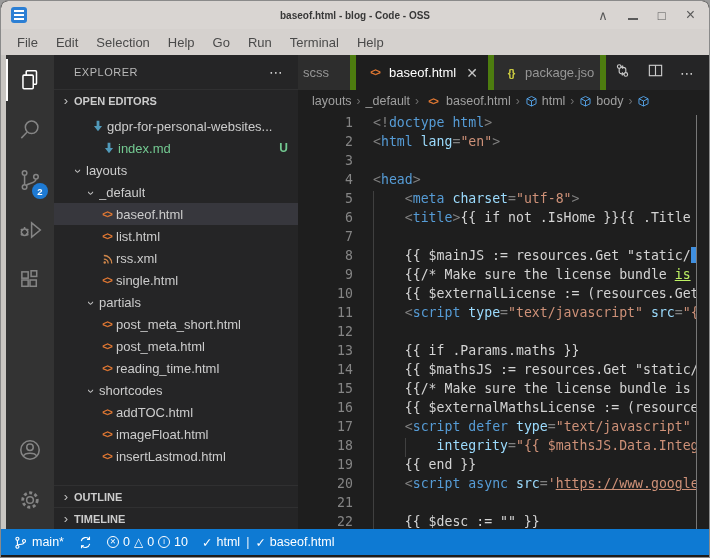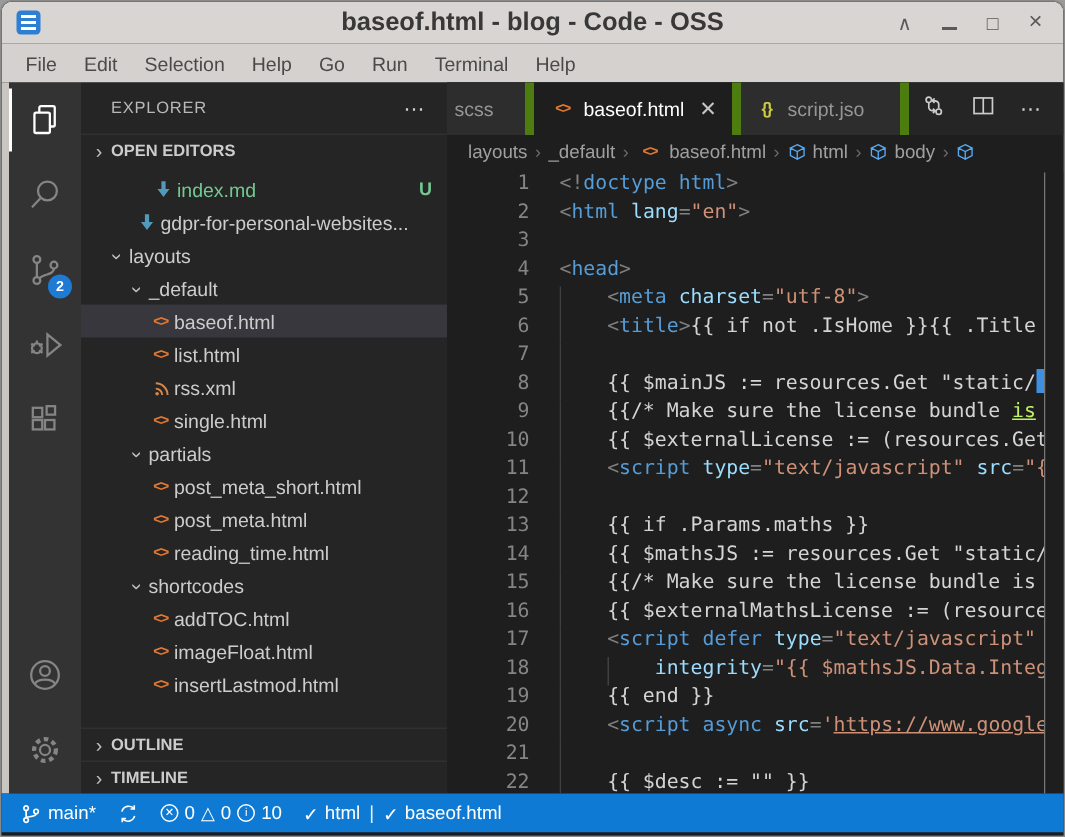--- a/index.html
+++ b/index.html
@@ -6,21 +6,21 @@
   html,body { background:#9a9a9a; font-family:"Liberation Sans","DejaVu Sans",sans-serif; }
   .win { position:relative; width:710px; height:558px; background:#1e1e1e; overflow:hidden;
          border:1px solid #8a8a8a; border-radius:8px 8px 0 0; display:flex; flex-direction:column; }
 
   
   .titlebar { height:28px; background:#d9d5d2; display:flex; align-items:center; position:relative;
               border-radius:7px 7px 0 0; flex:0 0 auto; }
   .appicon { width:16px; height:16px; margin-left:10px; background:#2c7fd4; border-radius:3px; position:relative; }
   .appicon::before { content:""; position:absolute; left:3px; top:3px; width:10px; height:2px; background:#fff;
                      box-shadow:0 4px 0 #fff, 0 8px 0 #fff; }
-  .wtitle { position:absolute; left:0; right:0; text-align:center; font-size:17px; font-weight:700; color:#383838; }
+  .wtitle { position:absolute; left:0; right:0; text-align:center; font-size:10px; font-weight:700; color:#383838; }
   .wctrls { margin-left:auto; display:flex; align-items:center; gap:20px; padding-right:14px; color:#5a5a5a; z-index:2; }
   .wc { font-size:13px; line-height:1; cursor:default; }
   .wc.min { width:10px; height:2px; background:#5a5a5a; margin-top:8px; }
 
   
   .menubar { height:26px; background:#d5d1ce; display:flex; align-items:center; gap:2px; padding-left:8px;
              font-size:13px; color:#4a4a4a; flex:0 0 auto; }
   .menu-item { padding:3px 8px; border-radius:3px; }
 
   
@@ -192,36 +192,36 @@
     <div class="sidebar">
       <div class="sb-title">
         <span>EXPLORER</span>
         <span class="dots">⋯</span>
       </div>
       <div class="sb-sect">
         <span class="chev">›</span>
         <span>OPEN EDITORS</span>
       </div>
       <div class="tree">
+          <div class="row" style="padding-left: 35px;">
+            <span class="fico">
+              <svg width="14" height="14" viewBox="0 0 16 16" fill="#519aba">
+                <path d="M6.4 2h3.2v6h3L8 14 3.4 8h3z"></path>
+              </svg>
+            </span>
+            <span class="lbl">gdpr-for-personal-websites...</span>
+          </div>
           <div class="row" style="padding-left: 46px;">
             <span class="fico">
               <svg width="14" height="14" viewBox="0 0 16 16" fill="#519aba">
                 <path d="M6.4 2h3.2v6h3L8 14 3.4 8h3z"></path>
               </svg>
             </span>
             <span class="lbl" style="color: rgb(115, 201, 145);">index.md</span>
             <span class="badge-u">U</span>
-          </div>
-          <div class="row" style="padding-left: 35px;">
-            <span class="fico">
-              <svg width="14" height="14" viewBox="0 0 16 16" fill="#519aba">
-                <path d="M6.4 2h3.2v6h3L8 14 3.4 8h3z"></path>
-              </svg>
-            </span>
-            <span class="lbl">gdpr-for-personal-websites...</span>
           </div>
           <div class="row" style="padding-left: 16px;">
             <span class="chev exp">›</span>
             <span class="lbl">layouts</span>
           </div>
           <div class="row" style="padding-left: 29px;">
             <span class="chev exp">›</span>
             <span class="lbl">_default</span>
           </div>
           <div class="row sel" style="padding-left: 44px;">
@@ -293,21 +293,21 @@
         <div class="tab partial">
           <span class="lbl">scss</span>
         </div>
         <div class="tab active">
           <span class="fico htm">&lt;&gt;</span>
           <span>baseof.html</span>
           <span class="close">✕</span>
         </div>
         <div class="tab secondary">
           <span class="fico json">{}</span>
-          <span>script.jso</span>
+          <span>package.jso</span>
         </div>
         <div class="tab-actions">
           <span>
             <svg width="17" height="17" viewBox="0 0 18 18">
                 <circle cx="5.5" cy="4.8" r="1.9"></circle>
                 <circle cx="12.5" cy="13.2" r="1.9"></circle>
                 <path d="M5.5 7v3.2c0 2 2.2 2.4 4.4 2.4 M12.5 11V7.8c0-2-2.2-2.4-4.4-2.4"></path>
                 <path d="M8.4 11.1l1.6 1.5-1.6 1.6 M9.6 6.9L8 5.4 9.6 3.8"></path>
               </svg>
           </span>

